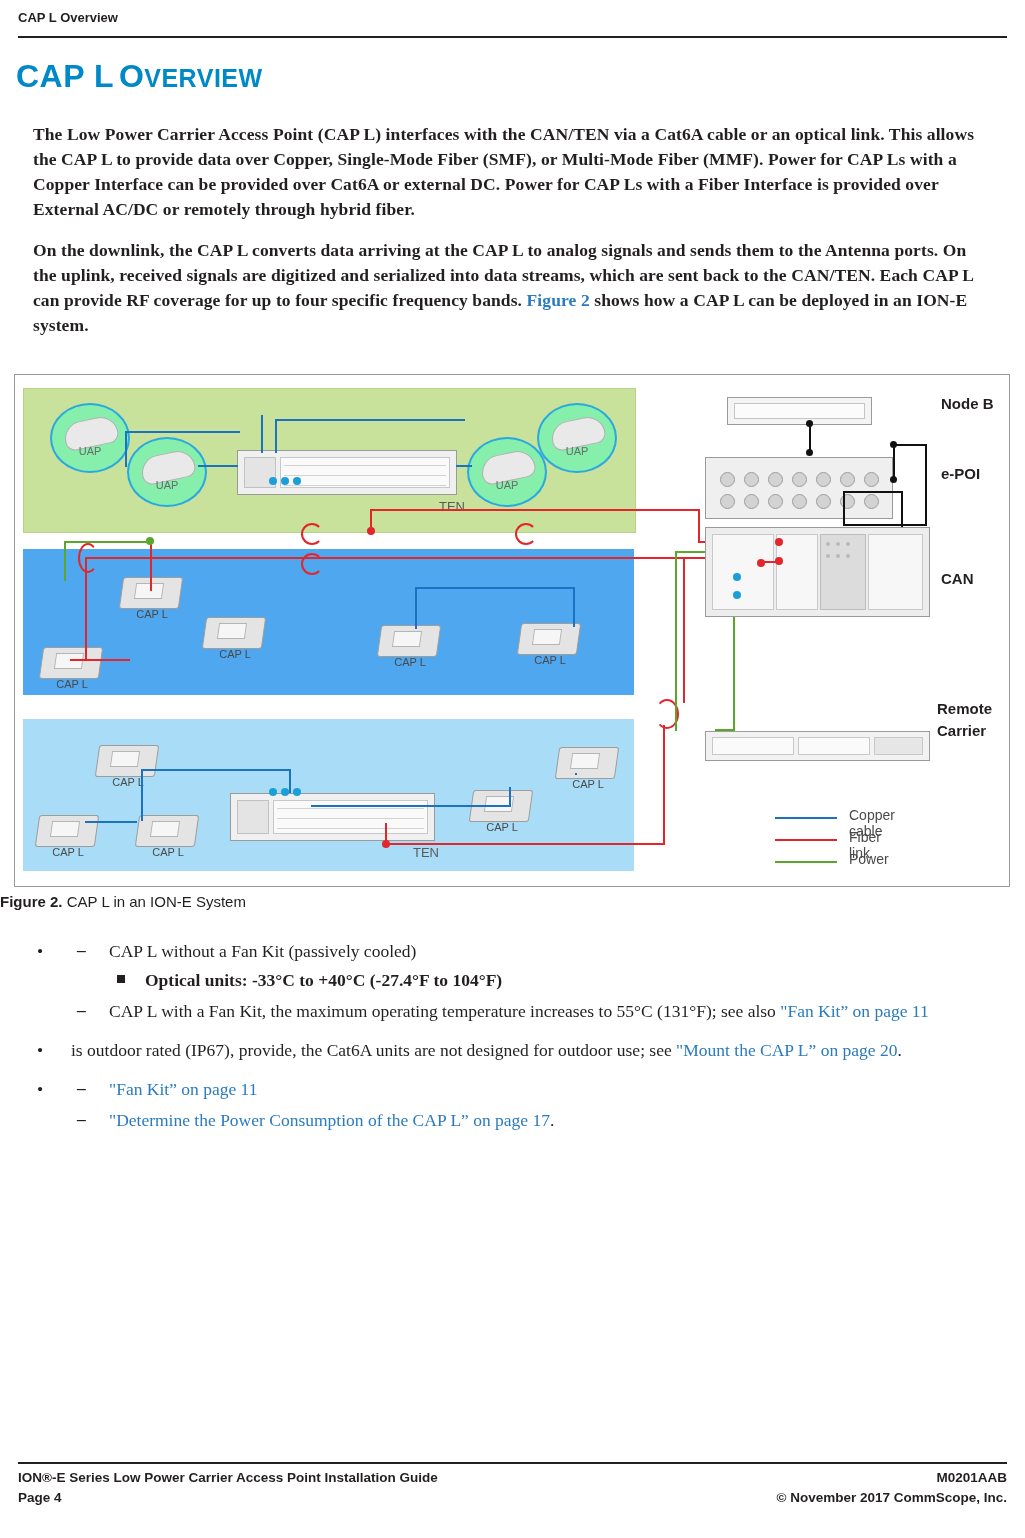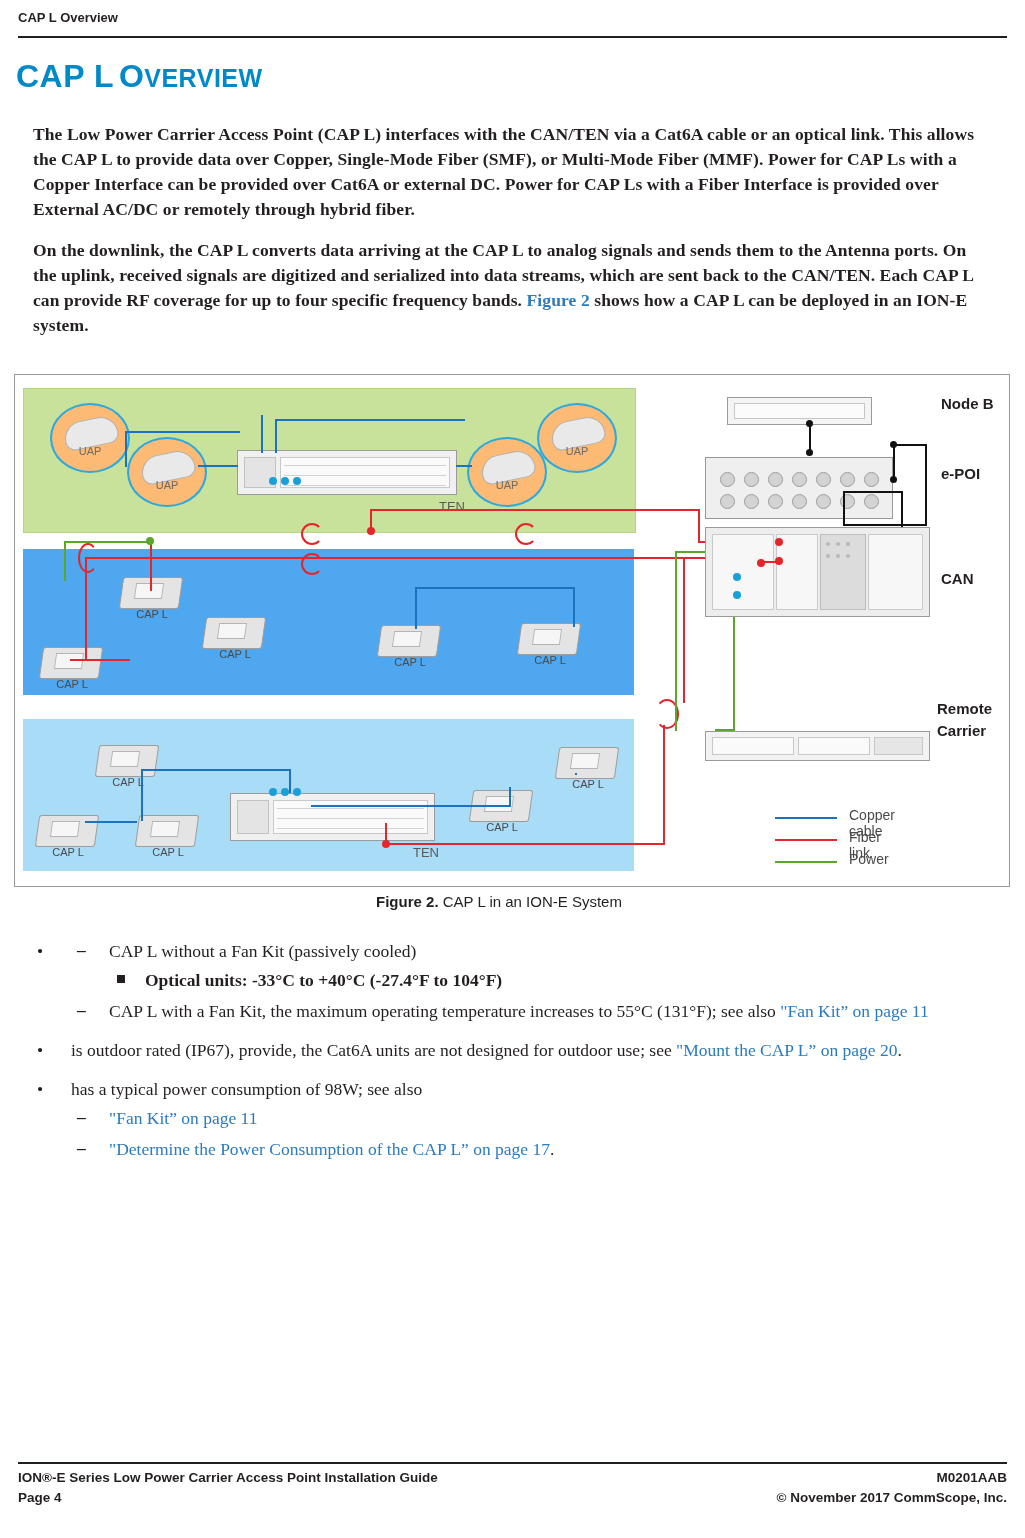--- a/index.html
+++ b/index.html
@@ -83,21 +83,21 @@
     position:absolute; left:42px; top:6px; right:6px; bottom:6px;
     background:#fafafa; border:1px solid #c8c8c8;
   }
   .chassis .lbar { position:absolute; left:6px; top:6px; width:30px; bottom:6px; background:#e4e4e4; border:1px solid #c2c2c2;}
   .chassis .hline { position:absolute; left:46px; right:10px; height:1px; background:#d2d2d2; }
 
   
   .uap {
     position:absolute; width:76px; height:66px;
     border:2px solid #2aa8e0; border-radius:50%;
-    background:#fdba74;
+    background:#86efac;
   }
   .uap .dome {
     position:absolute; left:12px; top:14px; width:52px; height:26px;
     background:#e9e9e9; border:1px solid #b0b0b0;
     border-radius:26px 26px 14px 14px;
     transform:rotate(-12deg);
   }
   .uap .lab {
     position:absolute; left:0; top:40px; width:76px;
     text-align:center; font-family:"Liberation Sans", sans-serif;
@@ -169,21 +169,21 @@
   .legend .row { position:relative; height:22px; }
   .legend .sw { position:absolute; left:0; top:10px; width:62px; height:2px; }
   .legend .tx {
     position:absolute; left:74px; top:0;
     font-family:"Liberation Sans", sans-serif; font-size:14px; color:#4a4a4a;
   }
 
   
   .figcap {
     position:absolute; left:0; top:893px; width:998px;
-    text-align:center;
+    text-align:left;
     font-family:"Liberation Sans", sans-serif;
     font-size:15px; color:#231f20;
   }
   .figcap b { font-weight:bold; }
 
   
   .lower { position:absolute; left:33px; top:935px; width:960px; }
   .lower p.para { font-size:17.5px; line-height:25px; margin:0 0 34px 0; }
 
   ul.l1 { list-style:none; margin:0; padding:0; }
@@ -518,21 +518,20 @@
         </ul>
       </li>
 
       <li style="margin-top:14px;">
         <span class="bullet">•</span>
         <span>is outdoor rated (IP67), provide, the Cat6A units are not designed for outdoor use; see </span><a class="xref" href="#">"Mount the CAP L” on page 20</a><span>.</span>
       </li>
 
       <li style="margin-top:14px;">
         <span class="bullet">•</span>
-        <span>has a typical power consumption of 98W; see also</span>
         <ul class="l2">
           <li>
             <span class="dash">–</span>
             <a class="xref" href="#">"Fan Kit” on page 11</a>
           </li>
           <li>
             <span class="dash">–</span>
             <a class="xref" href="#">"Determine the Power Consumption of the CAP L” on page 17</a><span>.</span>
           </li>
         </ul>

